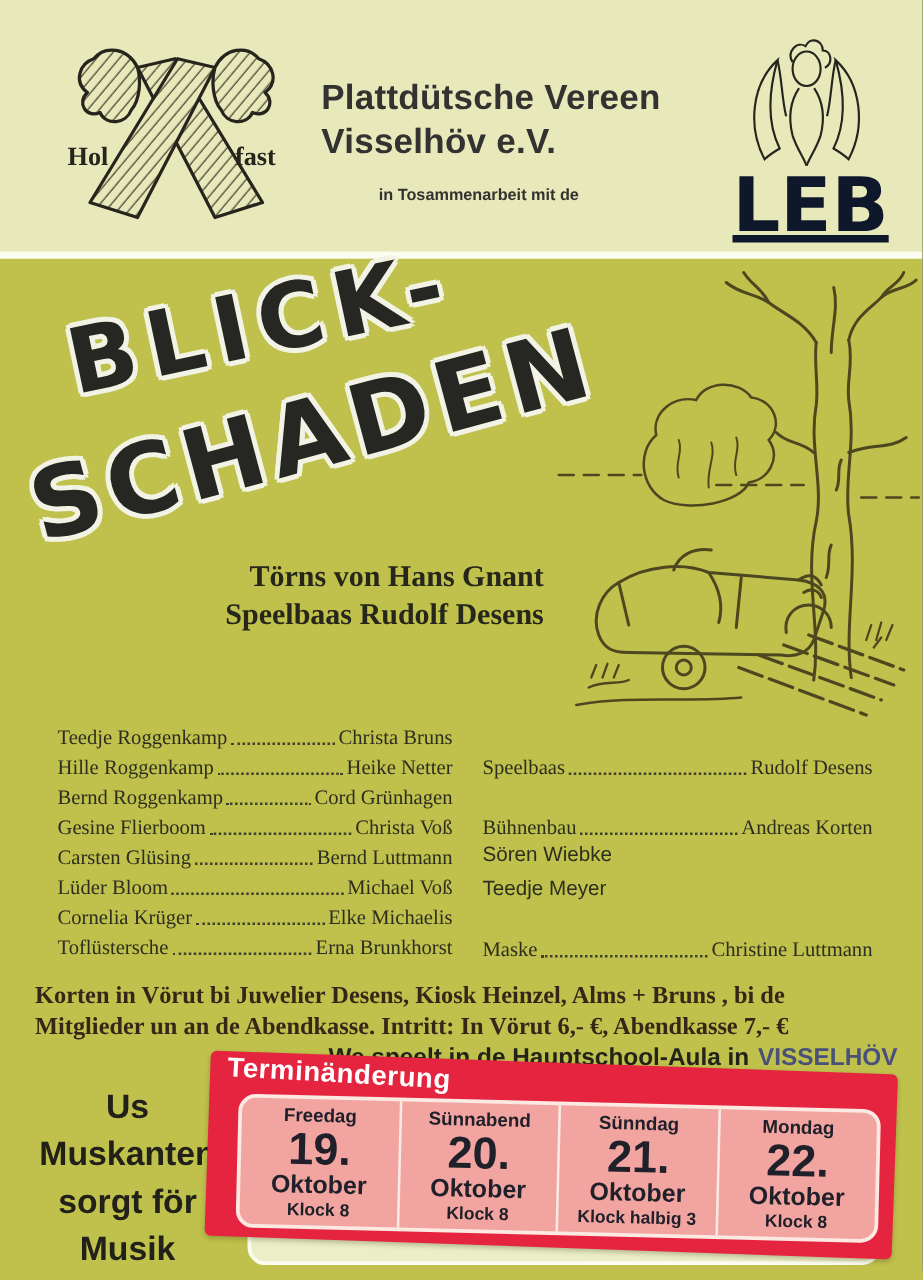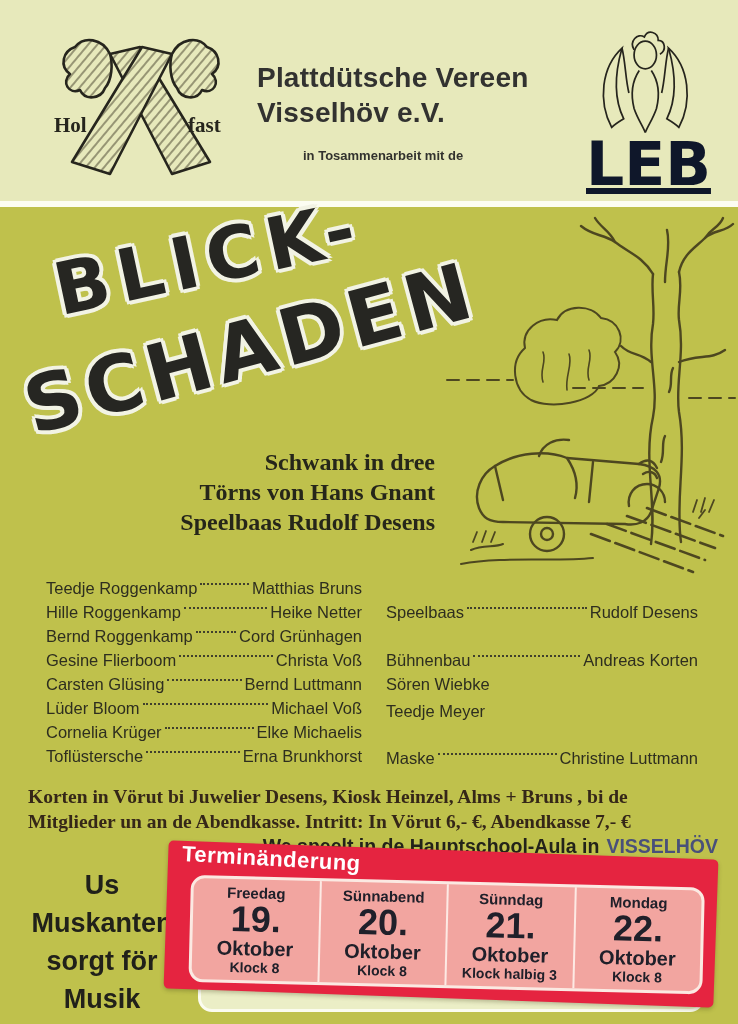--- a/index.html
+++ b/index.html
@@ -31,21 +31,21 @@
 
   
   .subtitle{position:absolute;left:55px;top:447px;width:380px;text-align:right;
     font-family:"Liberation Serif",serif;font-weight:bold;font-size:24px;
     line-height:30px;color:#26261a;}
 
   
   .cast{position:absolute;left:46px;top:576px;width:652px;font-size:16.5px;color:#2e2e1f;}
   .cast-left{position:absolute;left:0;top:0;width:316px;}
   .cast-right{position:absolute;left:340px;top:0;width:312px;}
-  .c-row{display:flex;align-items:center;height:24px;white-space:nowrap;}
+  .c-row{display:flex;align-items:flex-end;height:24px;white-space:nowrap;font-family:Liberation Serif, serif;}
   .leader{flex:1;border-bottom:2px dotted #40402c;margin:0 3px;transform:translateY(-4px);min-width:10px;}
   .r-name-only{height:24px;}
   .mt24{margin-top:24px}.mt3{margin-top:3px}.mt20{margin-top:20px}
 
   
   .tickets{position:absolute;left:28px;top:784px;width:682px;text-align:left;
     font-family:"Liberation Serif",serif;font-weight:bold;font-size:19.5px;
     line-height:25px;color:#352718;}
 
   
@@ -154,31 +154,30 @@
       <circle cx="104" cy="322" r="6"></circle>
       <path d="M186,294 C184,282 192,272 204,272 C214,272 222,280 222,290"></path>
       <path d="M18,352 C60,344 110,350 150,346 M28,338 C40,332 52,336 60,332" stroke-width="2"></path>
       <path d="M148,322 L250,360 M164,312 L262,348 M184,304 L272,336 M204,296 L280,324" stroke-width="2.6" stroke-dasharray="20 6"></path>
       <path d="M250,300 l4,-12 m4,12 l4,-14 m4,14 l5,-12 M256,306 l6,-8" stroke-width="1.8"></path>
       <path d="M30,330 l4,-10 m5,10 l4,-11 m5,11 l4,-10" stroke-width="1.8"></path>
     </g>
   </svg>
 
   <div class="subtitle">
-    <div>Schwank in dree</div>
     <div>Törns von Hans Gnant</div>
     <div>Speelbaas Rudolf Desens</div>
   </div>
 
   <div class="cast">
     <div class="cast-left">
       <div class="c-row">
           <span>Teedje Roggenkamp</span>
           <span class="leader"></span>
-          <span>Matthias Bruns</span>
+          <span>Christa Bruns</span>
         </div>
       <div class="c-row">
           <span>Hille Roggenkamp</span>
           <span class="leader"></span>
           <span>Heike Netter</span>
         </div>
       <div class="c-row">
           <span>Bernd Roggenkamp</span>
           <span class="leader"></span>
           <span>Cord Grünhagen</span>

